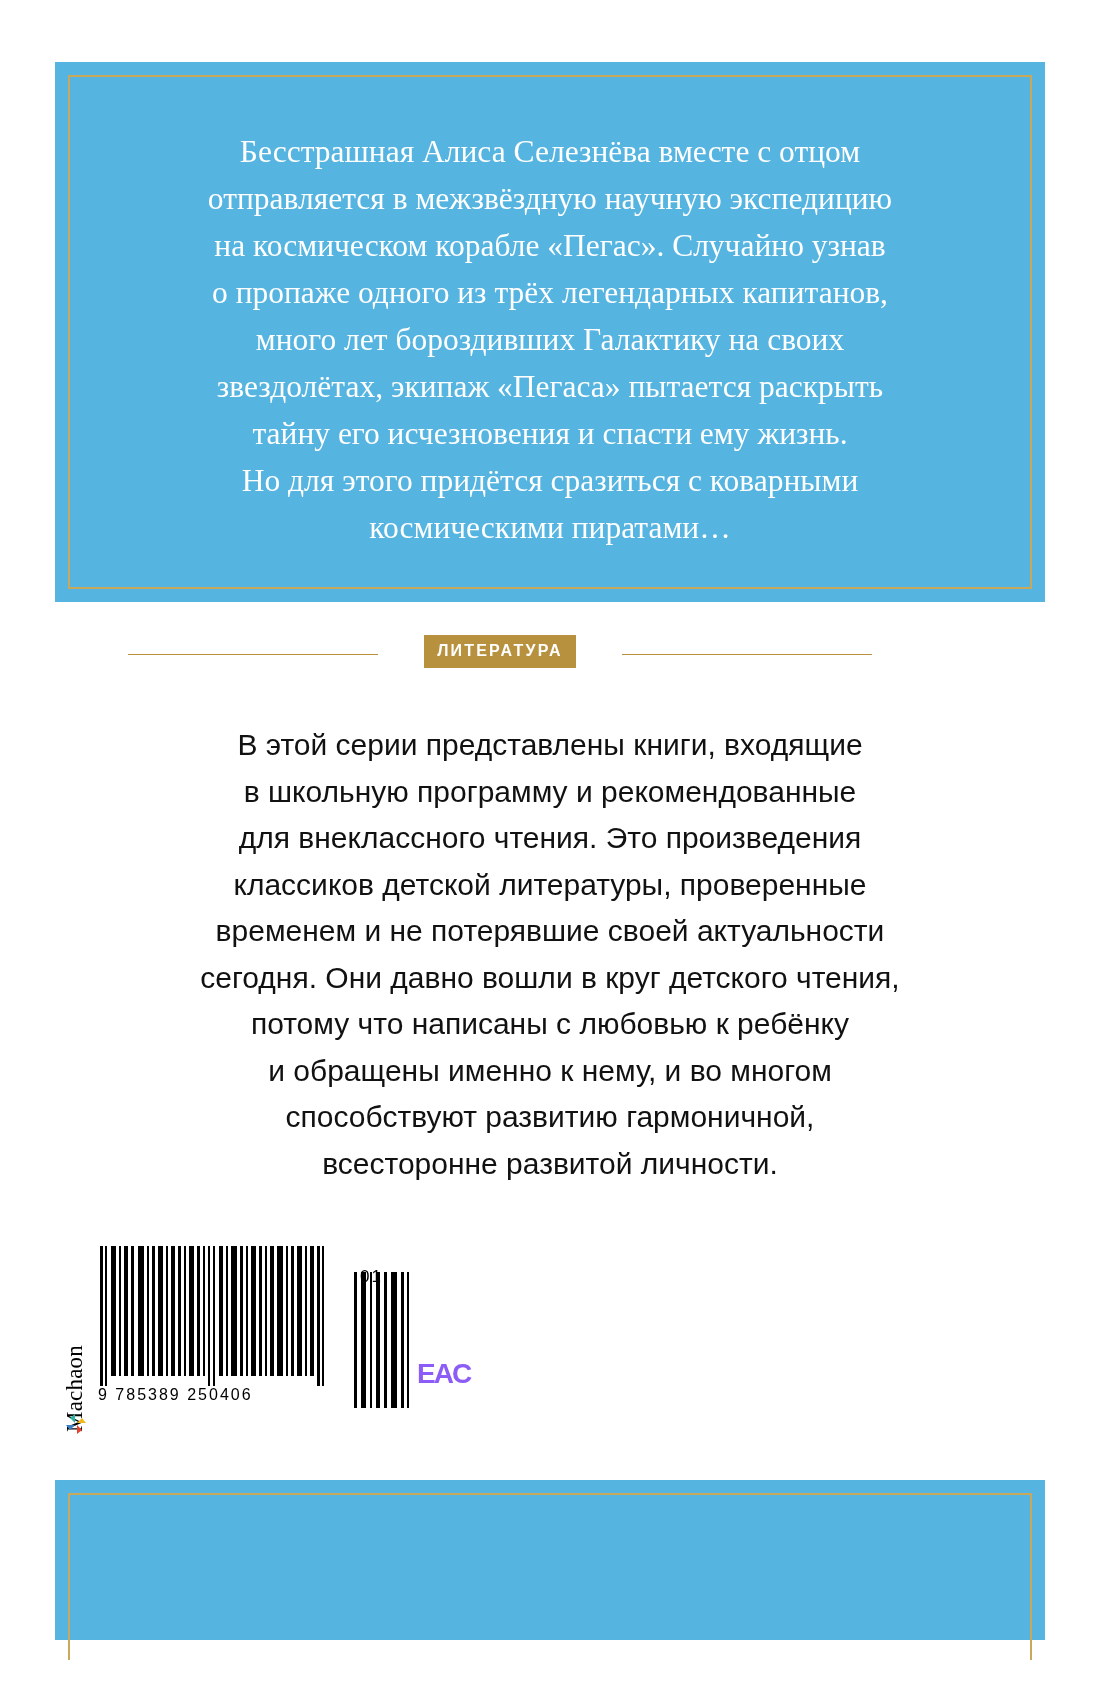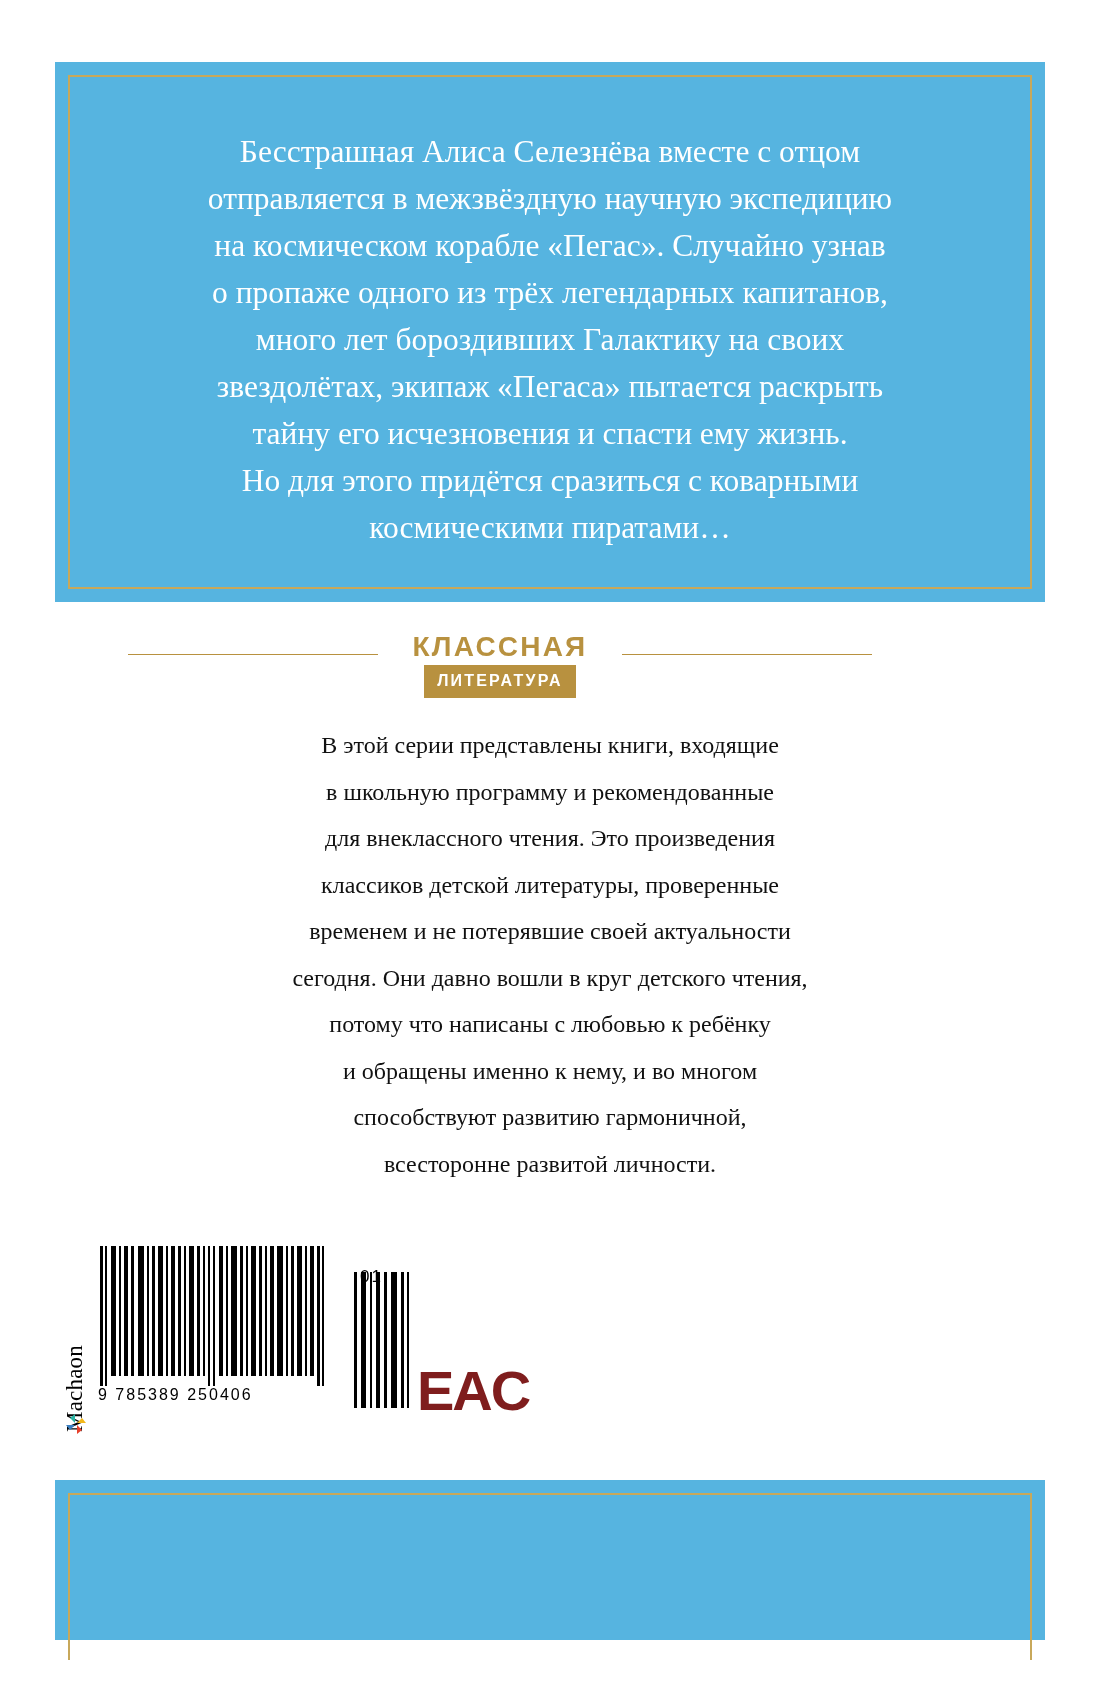--- a/index.html
+++ b/index.html
@@ -103,23 +103,23 @@
   }
 
   
   .series-desc {
     position: absolute;
     left: 120px;
     right: 120px;
     top: 722px;
     text-align: center;
     color: #111111;
-    font-size: 24px;
+    font-size: 30px;
     line-height: 46.5px;
-    font-family: Liberation Serif, serif;
+    font-family: Liberation Sans, sans-serif;
     white-space: pre-line;
   }
 
   
   .barcode-area {
     position: absolute;
     left: 62px;
     top: 1246px;
     width: 430px;
     height: 190px;
@@ -188,23 +188,23 @@
     color: #000;
     margin-top: 25px;
   }
 
   .eac-mark {
     position: absolute;
     left: 355px;
     top: 112px;
     font-family: "Liberation Sans", sans-serif;
     font-weight: bold;
-    font-size: 56px;
+    font-size: 28px;
     letter-spacing: -2px;
-    color: #7f1d1d;
+    color: #8b5cf6;
   }
 
   
   .bottom-panel {
     position: absolute;
     left: 55px;
     top: 1480px;
     width: 990px;
     height: 160px;
     background: #56b4e0;
@@ -236,21 +236,20 @@
 звездолётах,  экипаж «Пегаса» пытается раскрыть
 тайну его  исчезновения и спасти ему жизнь.
 Но для этого придётся сразиться с коварными
 космическими  пиратами…</div>
   </div>
 
   <div class="series-band">
     <div class="rule rule-left"></div>
     <div class="rule rule-right"></div>
     <div class="series-logo">
-      <div class="series-line1">КЛАССНАЯ</div>
       <div class="series-line2">ЛИТЕРАТУРА</div>
     </div>
   </div>
 
   <div class="series-desc">В этой серии представлены книги, входящие
 в школьную программу и рекомендованные
 для внеклассного чтения. Это произведения
 классиков детской литературы, проверенные
 временем и не потерявшие своей актуальности
 сегодня. Они давно вошли в круг детского чтения,

